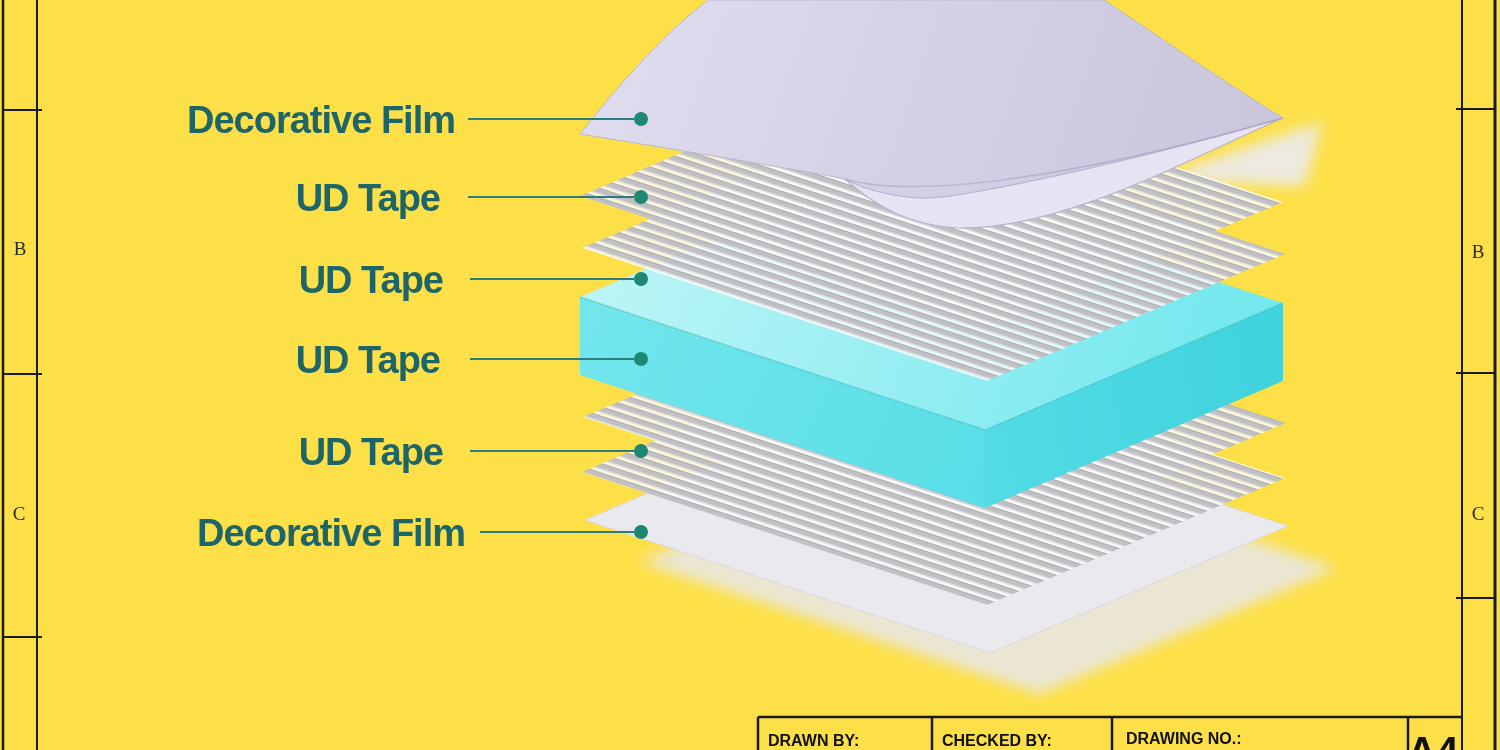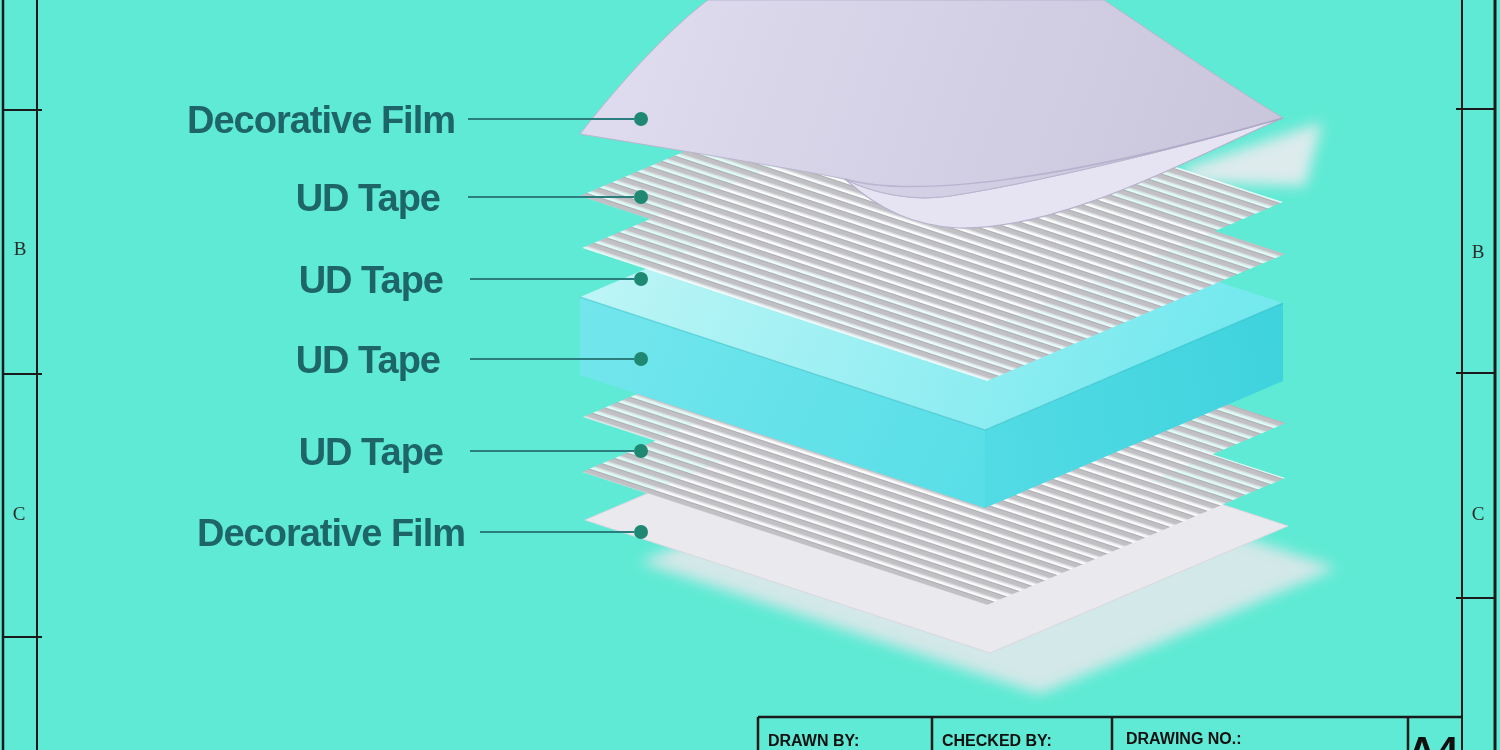--- a/index.html
+++ b/index.html
@@ -1,19 +1,19 @@
 <!DOCTYPE html>
 <html><head>
 <meta charset="utf-8">
 <style>
   html,body{margin:0;padding:0;background:#ffffff;}
   .canvas{
     position:relative;
     width:1500px;height:750px;
-    background:#5eead4;
+    background:#fde047;
     overflow:hidden;
     font-family:"Liberation Sans", sans-serif;
   }
   svg{display:block;}
   text{font-family:"Liberation Sans", sans-serif;}
   .zone-letter{font-family:"Liberation Serif", serif;font-size:19px;fill:#2b2b2b;}
   .layer-label{font-weight:700;font-size:38px;letter-spacing:-1px;fill:#1e6569;}
   .tb-label{font-weight:700;font-size:16px;fill:#101010;}
   .tb-size{font-weight:700;font-size:40px;fill:#101010;}
 </style>

